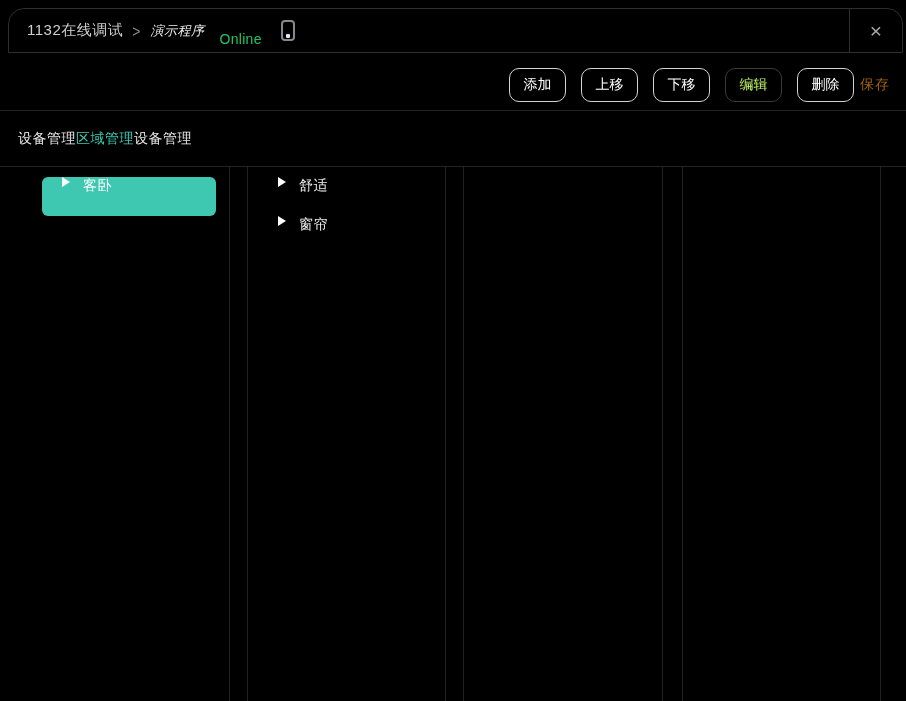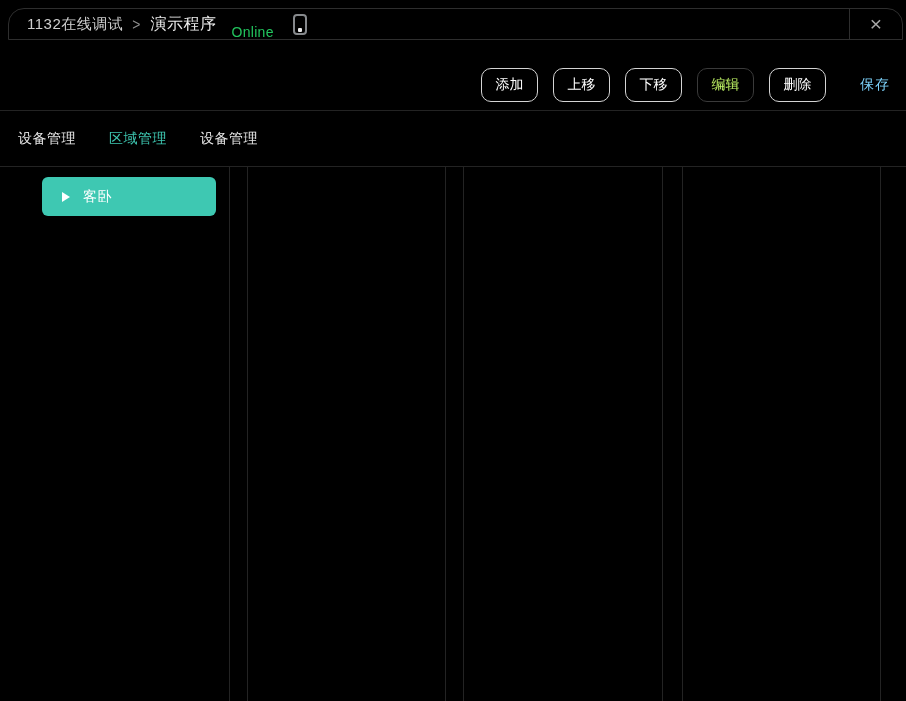--- a/index.html
+++ b/index.html
@@ -6,31 +6,31 @@
   * { box-sizing:border-box; }
   html,body { margin:0; padding:0; }
   body {
     width:906px; height:701px; position:relative; overflow:hidden;
     background:#000; font-family:"Liberation Sans", sans-serif;
     -webkit-font-smoothing:antialiased;
   }
 
   
   .titlebar {
-    position:absolute; left:8px; top:8px; width:895px; height:32px;
+    position:absolute; left:8px; top:8px; width:895px; height:45px;
     border:1px solid var(--border);
     border-radius:16px 16px 0 0;
     display:flex; align-items:stretch;
   }
   .titlebar-content {
     flex:1; display:flex; align-items:center; padding-left:18px;
   }
   .bc-root { color:#cfcfcf; font-size:15px; letter-spacing:.5px; cursor:pointer; }
   .bc-sep  { color:#8f8f8f; font-size:14px; margin:0 10px 0 9px; transform:scaleY(1.15); }
-  .bc-cur  { color:#ededed; font-size:16px; letter-spacing:.5px; }
+  .bc-cur  { color:#ededed; font-size:13px; letter-spacing:.5px;font-style:italic; }
   .status  { color:#22c55e; font-size:14px; margin-left:15px; letter-spacing:.3px;margin-top:16px; }
   .phone {
     width:14px; height:21px; margin-left:19px;
     border:2px solid #86898c; border-radius:4px; position:relative;
   }
   .phone::after {
     content:""; position:absolute; left:50%; bottom:1px; transform:translateX(-50%);
     width:4px; height:4px; background:#e9e9e9; border-radius:1px;
   }
   .close-btn {
@@ -47,48 +47,48 @@
     padding-right:16px;
   }
   .tb-buttons { display:flex; gap:15px; }
   .tb-btn {
     height:34px; min-width:57px; padding:0 13px;
     background:transparent; border:1px solid #d4d4d4; border-radius:10px;
     color:#fff; font-size:14px; font-family:inherit; cursor:pointer;
   }
   .tb-btn.disabled { border-color:#3a3a3a; color:#bef264; cursor:default; }
   .save-btn {
-    background:none; border:none; color:#7dd3fc; font-size:14px;
-    font-family:inherit; margin-left:34px; padding:0; cursor:pointer;
+    background:none; border:none; color:#a16207; font-size:14px;
+    font-family:inherit; margin-left:6px; padding:0; cursor:pointer;
     letter-spacing:1px;
   }
 
   
   .tabbar {
     position:absolute; left:0; top:112px; width:906px; height:55px;
     border-bottom:1px solid var(--line);
-    display:flex; align-items:center; padding-left:18px; gap:33px;
+    display:flex; align-items:center; padding-left:18px; 
   }
   .tab { color:#e6e6e6; font-size:14px; cursor:pointer; letter-spacing:.5px; }
   .tab.active { color:var(--accent);font-family:Liberation Serif, serif; }
 
   
   .panels { position:absolute; left:0; top:167px; bottom:0; width:906px; }
   .panel {
     position:absolute; top:0; bottom:0;
     border-left:1px solid var(--line); border-right:1px solid var(--line);
     padding-top:10px;
   }
   .panel-0 { left:-1px;  width:231px; }
   .panel-1 { left:247px; width:199px; }
   .panel-2 { left:463px; width:200px; }
   .panel-3 { left:682px; width:199px; }
 
   .row {
-    height:39px; display:flex; align-items:center;
+    height:39px; display:flex; align-items:flex-start;
     padding-left:30px; gap:13px;
     color:#efefef; font-size:14px; cursor:pointer; letter-spacing:.5px;
   }
   .row .tri {
     width:0; height:0; flex:0 0 auto;
     border-left:8px solid #fff;
     border-top:5px solid transparent;
     border-bottom:5px solid transparent;
   }
   .row.selected {
@@ -132,16 +132,24 @@
   </div>
 
 <div class="panels">
     <div class="panel panel-0">
       <div class="row selected">
         <span class="tri"></span>
         <span>客卧</span>
       </div>
     </div>
     <div class="panel panel-1">
+      <div class="row">
+        <span class="tri"></span>
+        <span>舒适</span>
+      </div>
+      <div class="row">
+        <span class="tri"></span>
+        <span>窗帘</span>
+      </div>
     </div>
     <div class="panel panel-2"></div>
     <div class="panel panel-3"></div>
   </div>
 
 </body></html>

